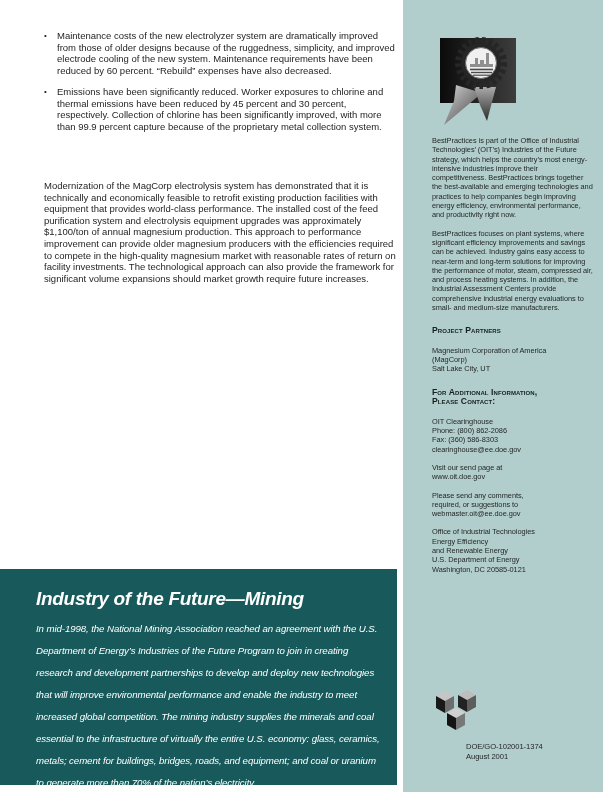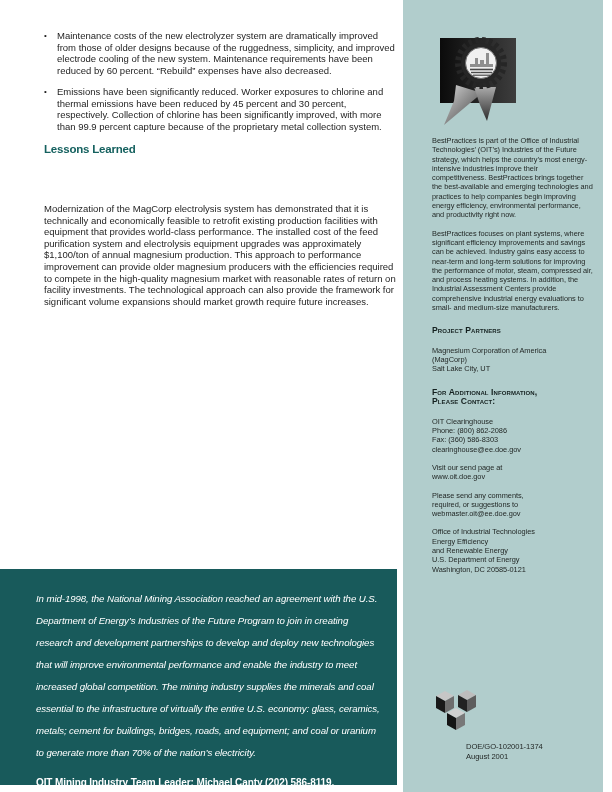--- a/index.html
+++ b/index.html
@@ -67,26 +67,26 @@
     <div class="bullet-item">
       <span class="bullet-marker">•</span>
       <span class="bullet-text">Maintenance costs of the new electrolyzer system are dramatically improved from those of older designs because of the ruggedness, simplicity, and improved electrode cooling of the new system. Maintenance requirements have been reduced by 60 percent. “Rebuild” expenses have also decreased.</span>
     </div>
 
     <div class="bullet-item">
       <span class="bullet-marker">•</span>
       <span class="bullet-text">Emissions have been significantly reduced. Worker exposures to chlorine and thermal emissions have been reduced by 45 percent and 30 percent, respectively. Collection of chlorine has been significantly improved, with more than 99.9 percent capture because of the proprietary metal collection system.</span>
     </div>
 
-    <div class="lessons-heading">Lessons Learned</div>
 
     <div class="lessons-body">Modernization of the MagCorp electrolysis system has demonstrated that it is technically and economically feasible to retrofit existing production facilities with equipment that provides world-class performance. The installed cost of the feed purification system and electrolysis equipment upgrades was approximately $1,100/ton of annual magnesium production. This approach to performance improvement can provide older magnesium producers with the efficiencies required to compete in the high-quality magnesium market with reasonable rates of return on facility investments. The technological approach can also provide the framework for significant volume expansions should market growth require future increases.</div>
   </div>
 
   <div class="mining-box">
+    <div class="mining-title">Industry of the Future—Mining</div>
     <div class="mining-body">In mid-1998, the National Mining Association reached an agreement with the U.S. Department of Energy’s Industries of the Future Program to join in creating research and development partnerships to develop and deploy new technologies that will improve environmental performance and enable the industry to meet increased global competition. The mining industry supplies the minerals and coal essential to the infrastructure of virtually the entire U.S. economy: glass, ceramics, metals; cement for buildings, bridges, roads, and equipment; and coal or uranium to generate more than 70% of the nation’s electricity.</div>
     <div class="mining-leader">OIT Mining Industry Team Leader: Michael Canty (202) 586-8119.</div>
   </div>
 
   <div class="sidebar">
 
     <div class="logo-wrap">
       <svg width="90" height="92" viewBox="0 0 90 92" xmlns="http://www.w3.org/2000/svg">
         <defs>
           <linearGradient id="rib1" x1="0" y1="0" x2="1" y2="1">

